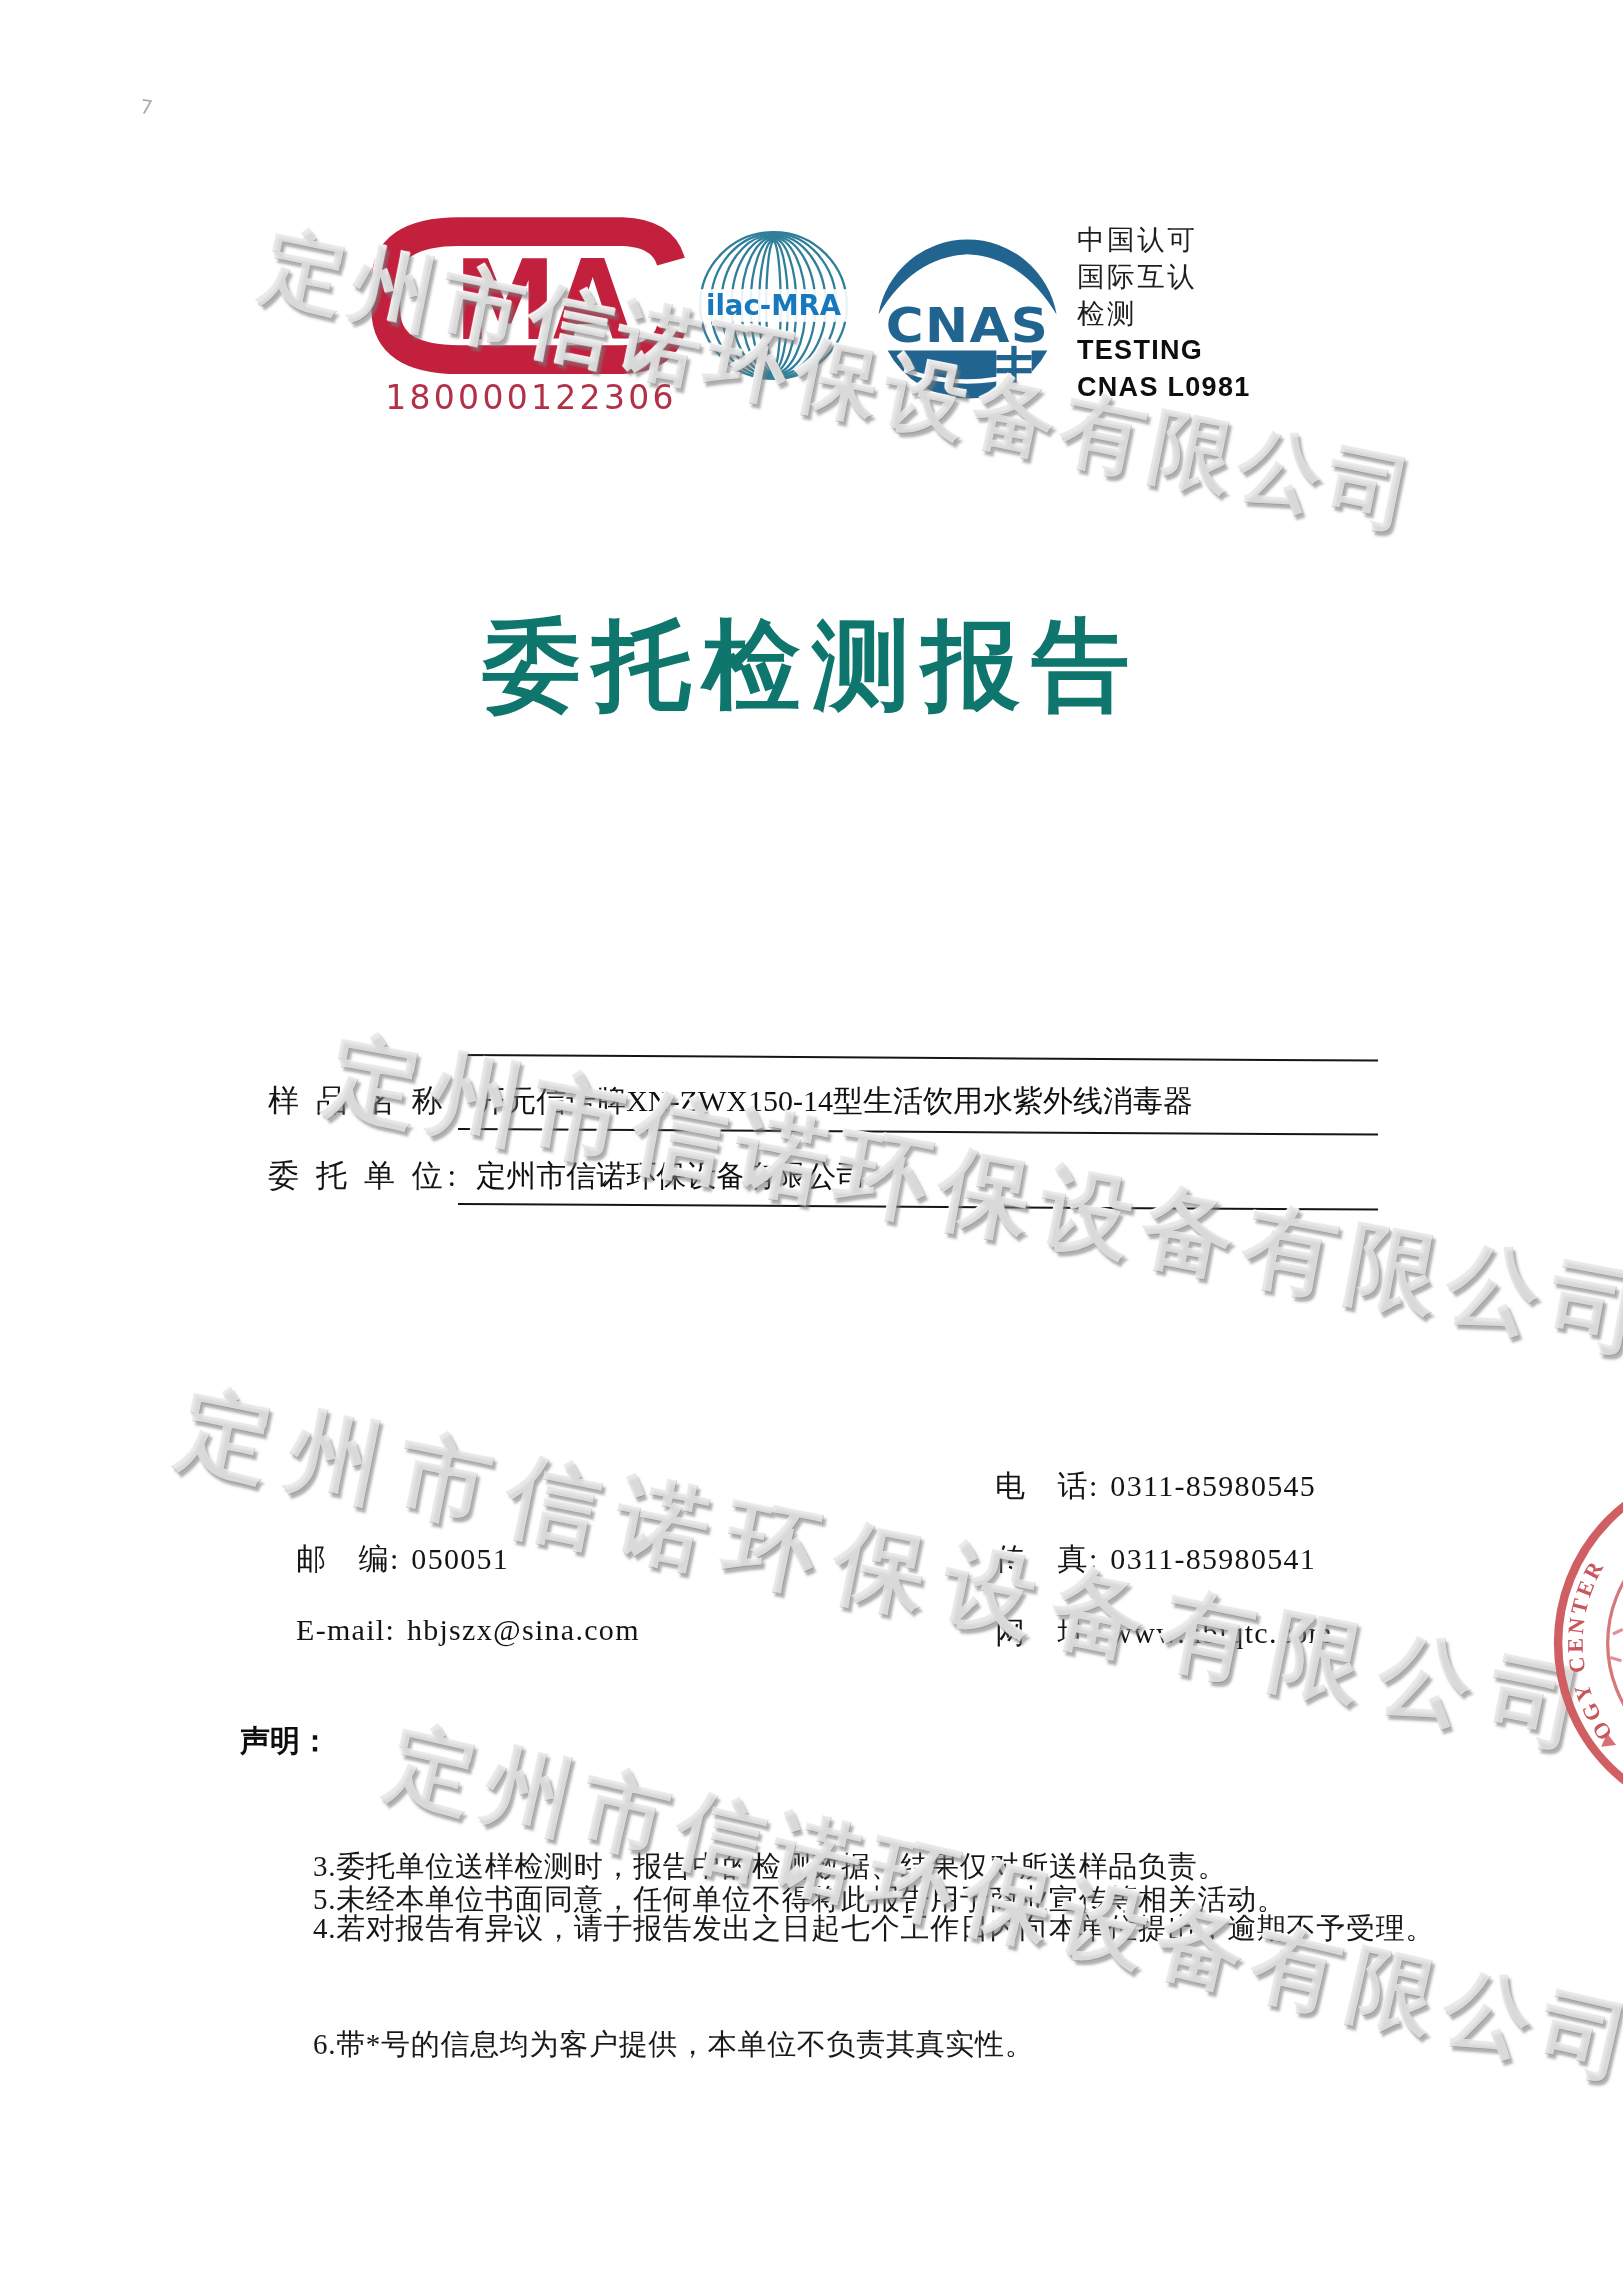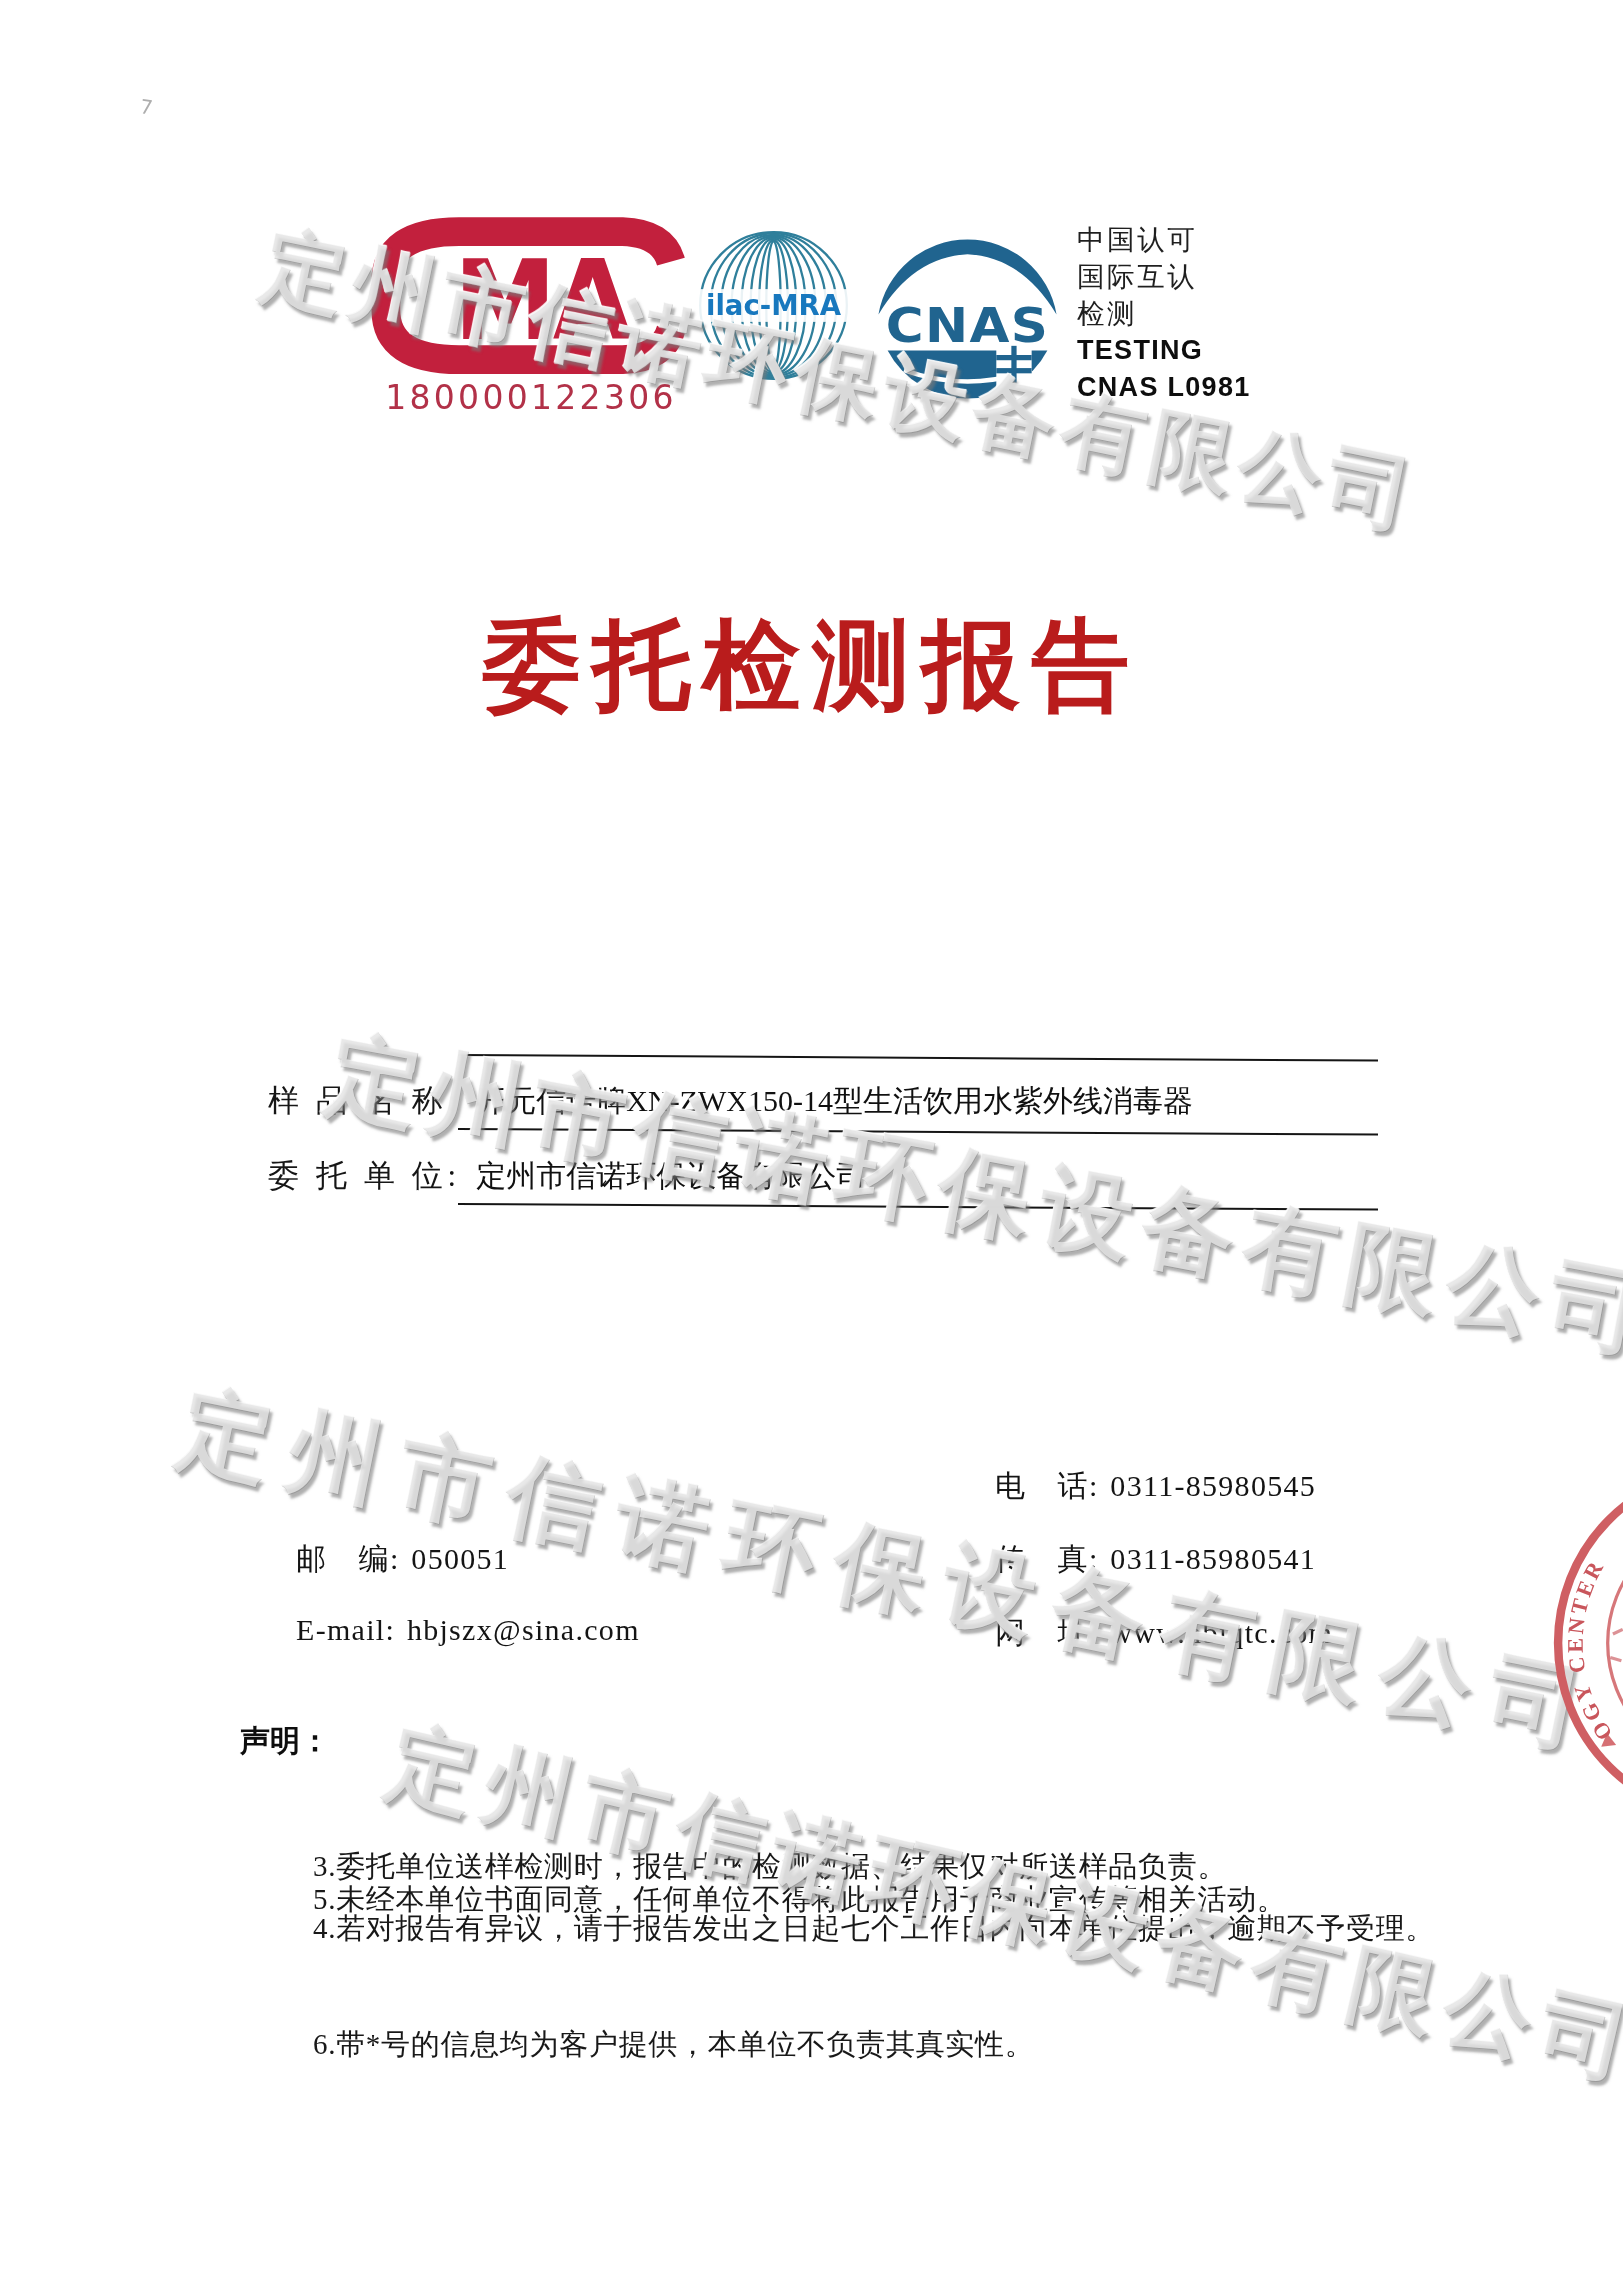--- a/index.html
+++ b/index.html
@@ -15,21 +15,21 @@
                -0.7px -0.7px 0.7px rgba(255,255,255,0.95);
     transform-origin:left top;}
   .hdr{z-index:2;}
   .cma-number{width:340px;text-align:center;font-family:"DejaVu Sans", sans-serif;
     font-size:33px;letter-spacing:3.3px;color:#b23148;z-index:2;}
   .accr-line-zh{font-size:27.5px;letter-spacing:2.6px;color:#1f1f1f;line-height:37px;
     font-family:"Liberation Serif", serif;}
   .accr-line-en{font-size:27px;letter-spacing:1.3px;color:#0e0e0e;line-height:37px;
     font-family:"Liberation Sans", sans-serif;font-weight:700;}
   .title-zh{left:0;width:100%;text-align:center;top:601px;font-size:98px;font-weight:900;
-    letter-spacing:11.8px;font-family:"DejaVu Serif", serif;color:#b91c1c;z-index:2;}
+    letter-spacing:11.8px;font-family:"DejaVu Serif", serif;color:#0f766e;z-index:2;}
   .title-en{left:0;width:100%;text-align:center;top:723px;font-size:60px;
     letter-spacing:3.3px;font-family:"DejaVu Serif", serif;color:#141414;z-index:2;}
   .field-row{position:absolute;left:268px;white-space:nowrap;z-index:2;}
   .field-label{font-size:31px;letter-spacing:4.6px;color:#161616;}
   .field-value{font-size:31px;margin-left:13px;color:#101010;}
   .value-mono{letter-spacing:2.6px;font-size:33px;}
   .underline{position:absolute;left:458px;width:920px;height:2px;background:#151515;
     transform:rotate(0.35deg);transform-origin:left center;z-index:2;}
   .org-name{left:0;width:100%;text-align:center;top:1314px;font-size:42px;font-weight:800;
     letter-spacing:8.5px;font-family:"DejaVu Sans", sans-serif;color:#0d0d0d;z-index:2;}

